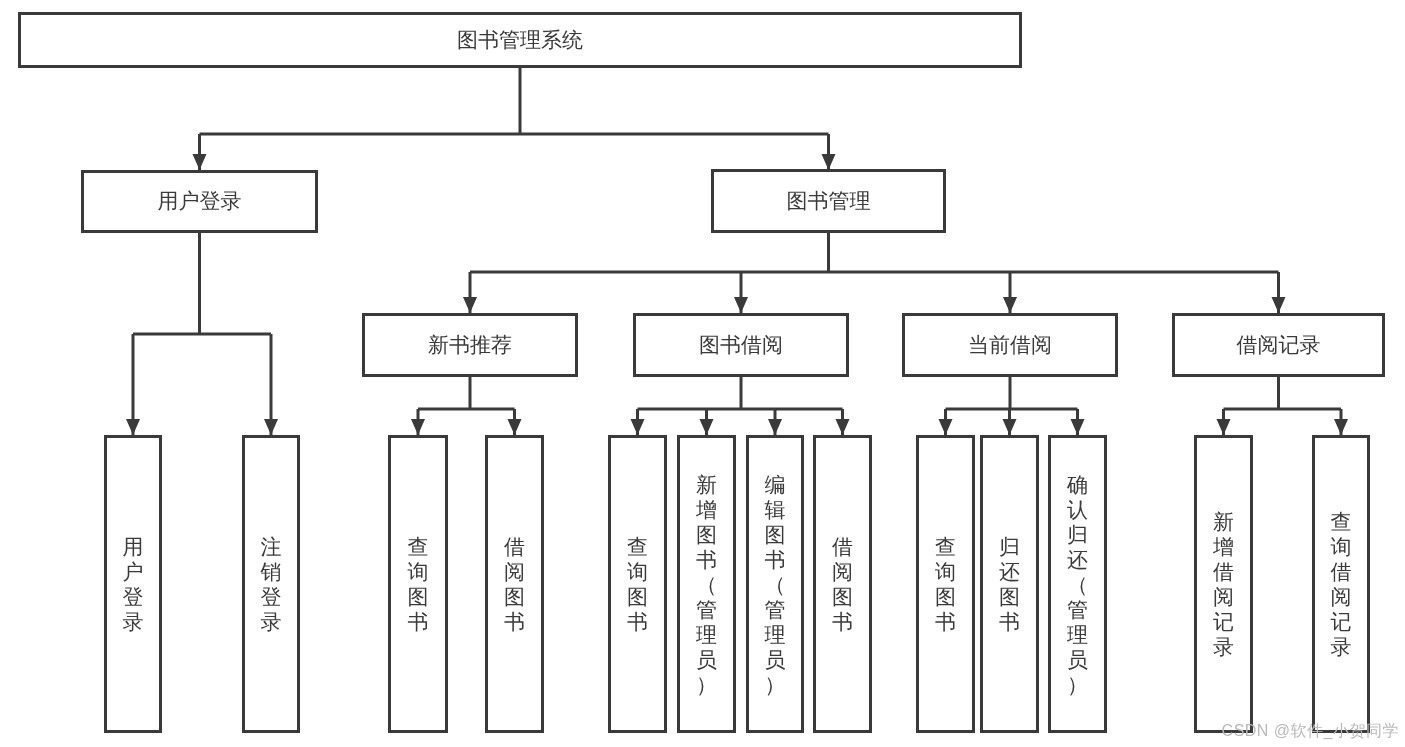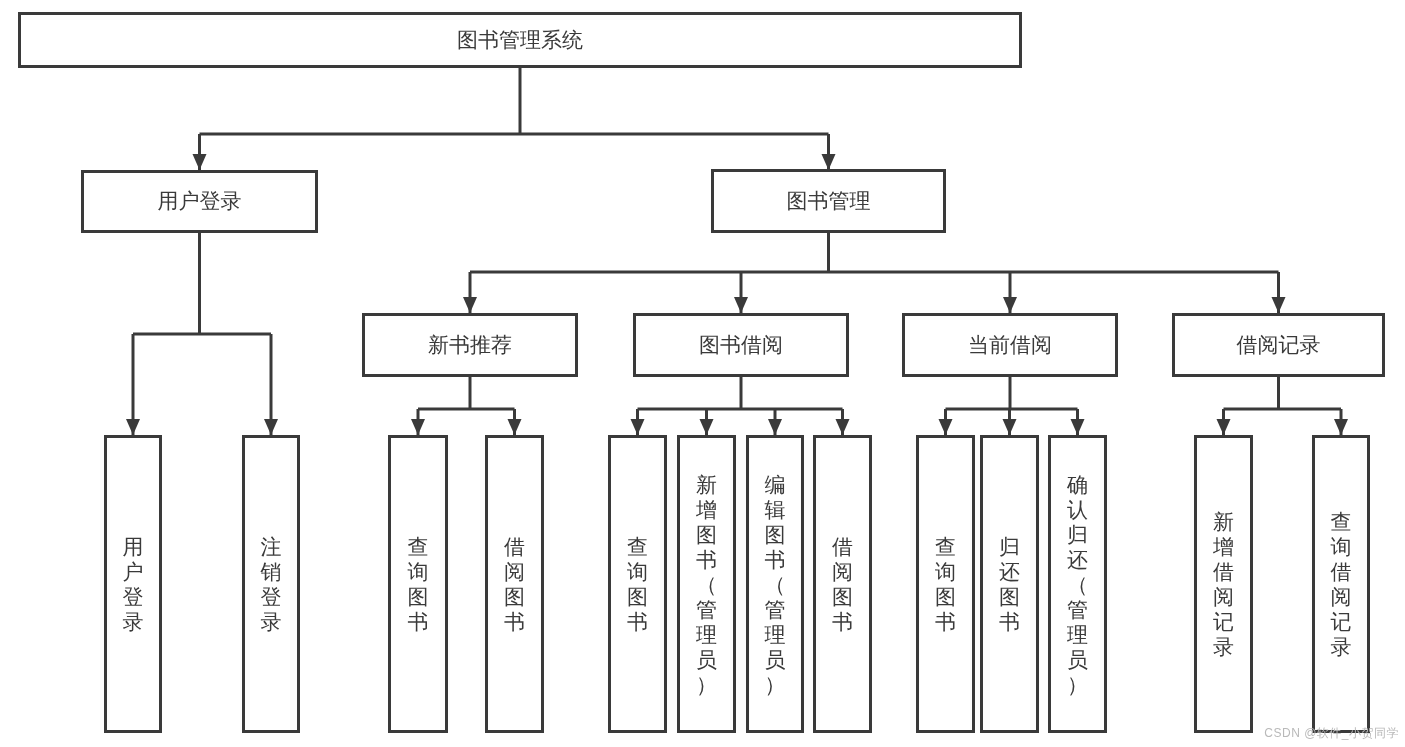--- a/index.html
+++ b/index.html
@@ -6,21 +6,21 @@
   body{width:1405px;height:747px;overflow:hidden;
        font-family:"Liberation Sans","DejaVu Sans",sans-serif;}
   #stage{position:relative;width:1405px;height:747px;background:#fff;}
   svg{position:absolute;left:0;top:0;width:1405px;height:747px;}
   .nodebox{fill:#ffffff;stroke:#3a3a3a;stroke-width:3;}
   .edge{stroke:#3a3a3a;stroke-width:3;fill:none;}
   .arrowhead{fill:#3a3a3a;stroke:none;}
   .lbl{fill:#3a3a3a;font-family:"Liberation Sans","DejaVu Sans",sans-serif;}
   .lbl-h{font-size:21px;text-anchor:middle;dominant-baseline:middle;}
   .lbl-v{font-size:21px;text-anchor:middle;}
-  .wm{position:absolute;right:6px;bottom:5px;font-size:12px;color:#b9b9b9;
+  .wm{position:absolute;right:6px;bottom:5px;font-size:16px;color:#b9b9b9;
       letter-spacing:.5px;font-family:"Liberation Sans","DejaVu Sans",sans-serif;
       white-space:nowrap;}
 </style>
 </head>
 <body>
 
 <div id="stage">
   <svg id="svg-root" viewBox="0 0 1405 747">
     <g id="edges">
         <line x1="520" y1="68" x2="520" y2="134" class="edge"></line>

